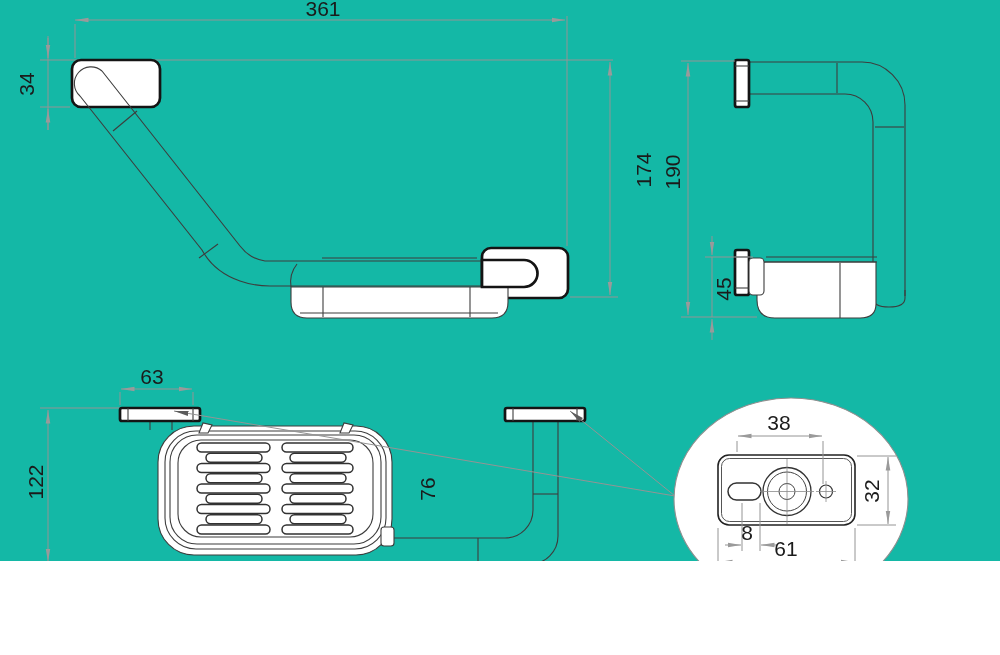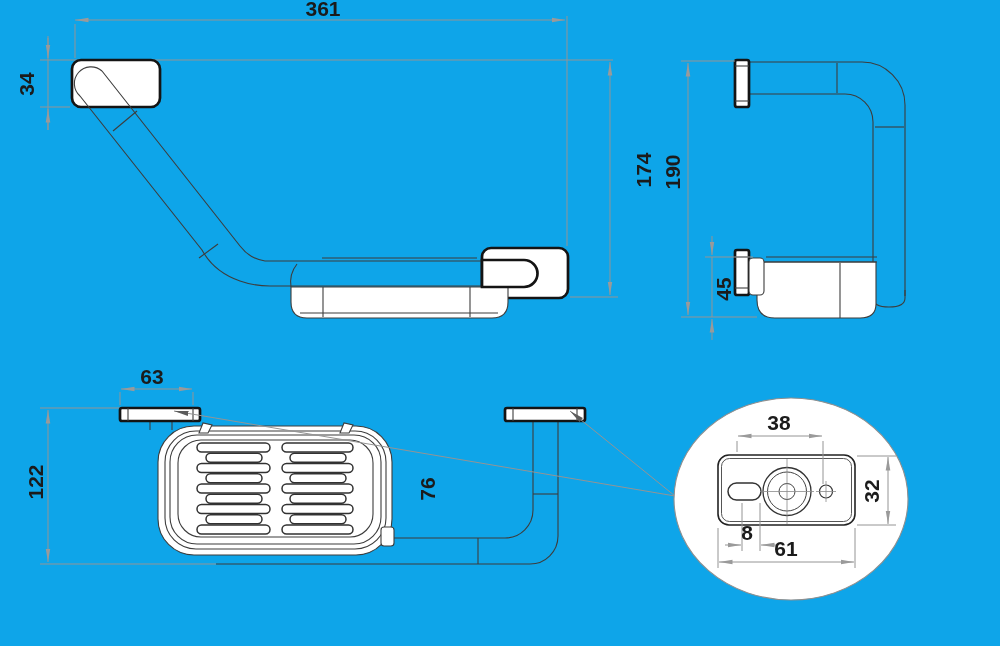--- a/index.html
+++ b/index.html
@@ -1,17 +1,17 @@
 <!DOCTYPE html>
 <html><head>
 <meta charset="utf-8">
 <style>
   html,body{margin:0;padding:0;background:#ffffff;}
-  .stage{width:1000px;height:646px;position:relative;background:#0ea5e9;overflow:hidden;
-         font-family:"Liberation Sans", sans-serif;font-weight:bold;}
+  .stage{width:1000px;height:561px;position:relative;background:#14b8a6;overflow:hidden;
+         font-family:"Liberation Sans", sans-serif;}
   svg{display:block;}
   text{font-family:"Liberation Sans", sans-serif;fill:#1b1b1b;font-size:21px;}
   .thin{fill:none;stroke:#3d3d3d;stroke-width:1.1;}
   .thinf{fill:#ffffff;stroke:#3d3d3d;stroke-width:1.1;}
   .bold{fill:#ffffff;stroke:#141414;stroke-width:2.7;}
   .dim{fill:none;stroke:#949494;stroke-width:1;}
   .cl{fill:none;stroke:#8a8a8a;stroke-width:0.8;}
   .slot{fill:#ffffff;stroke:#323232;stroke-width:1.5;}
   .med{fill:#ffffff;stroke:#222222;stroke-width:1.6;}
   .inner{fill:none;stroke:#555555;stroke-width:1;}

